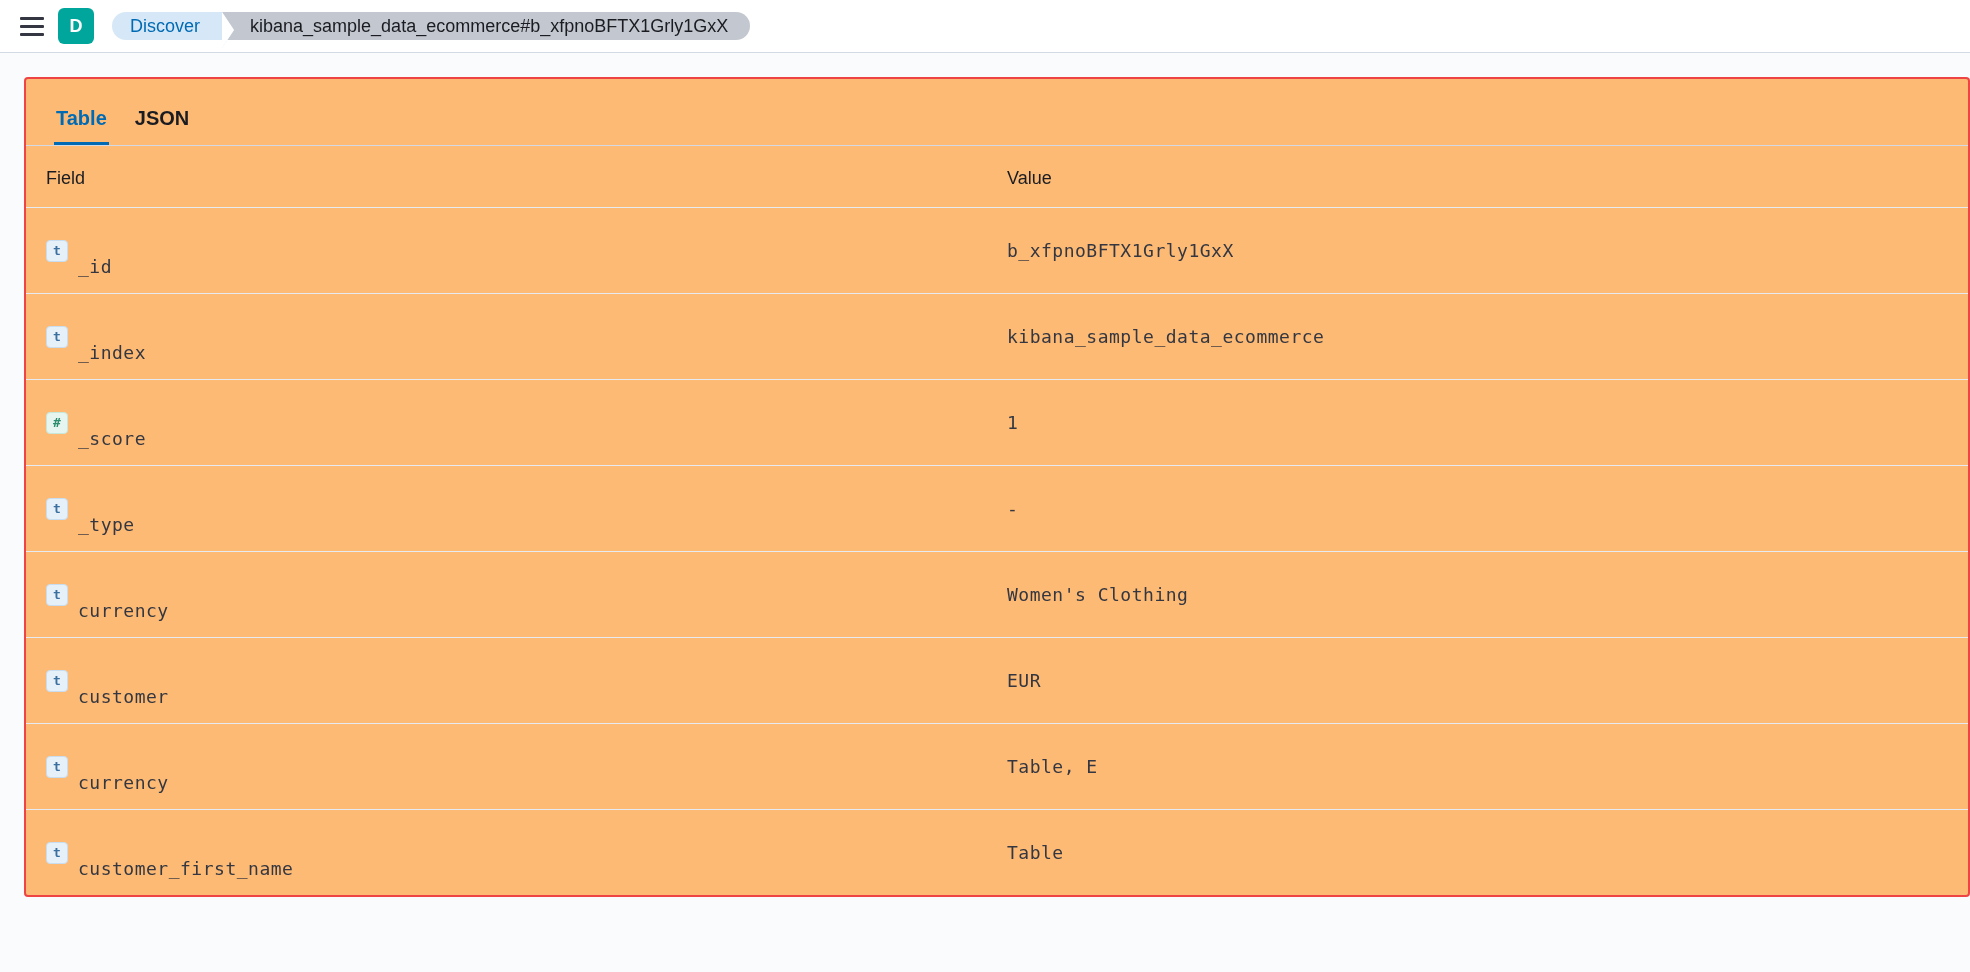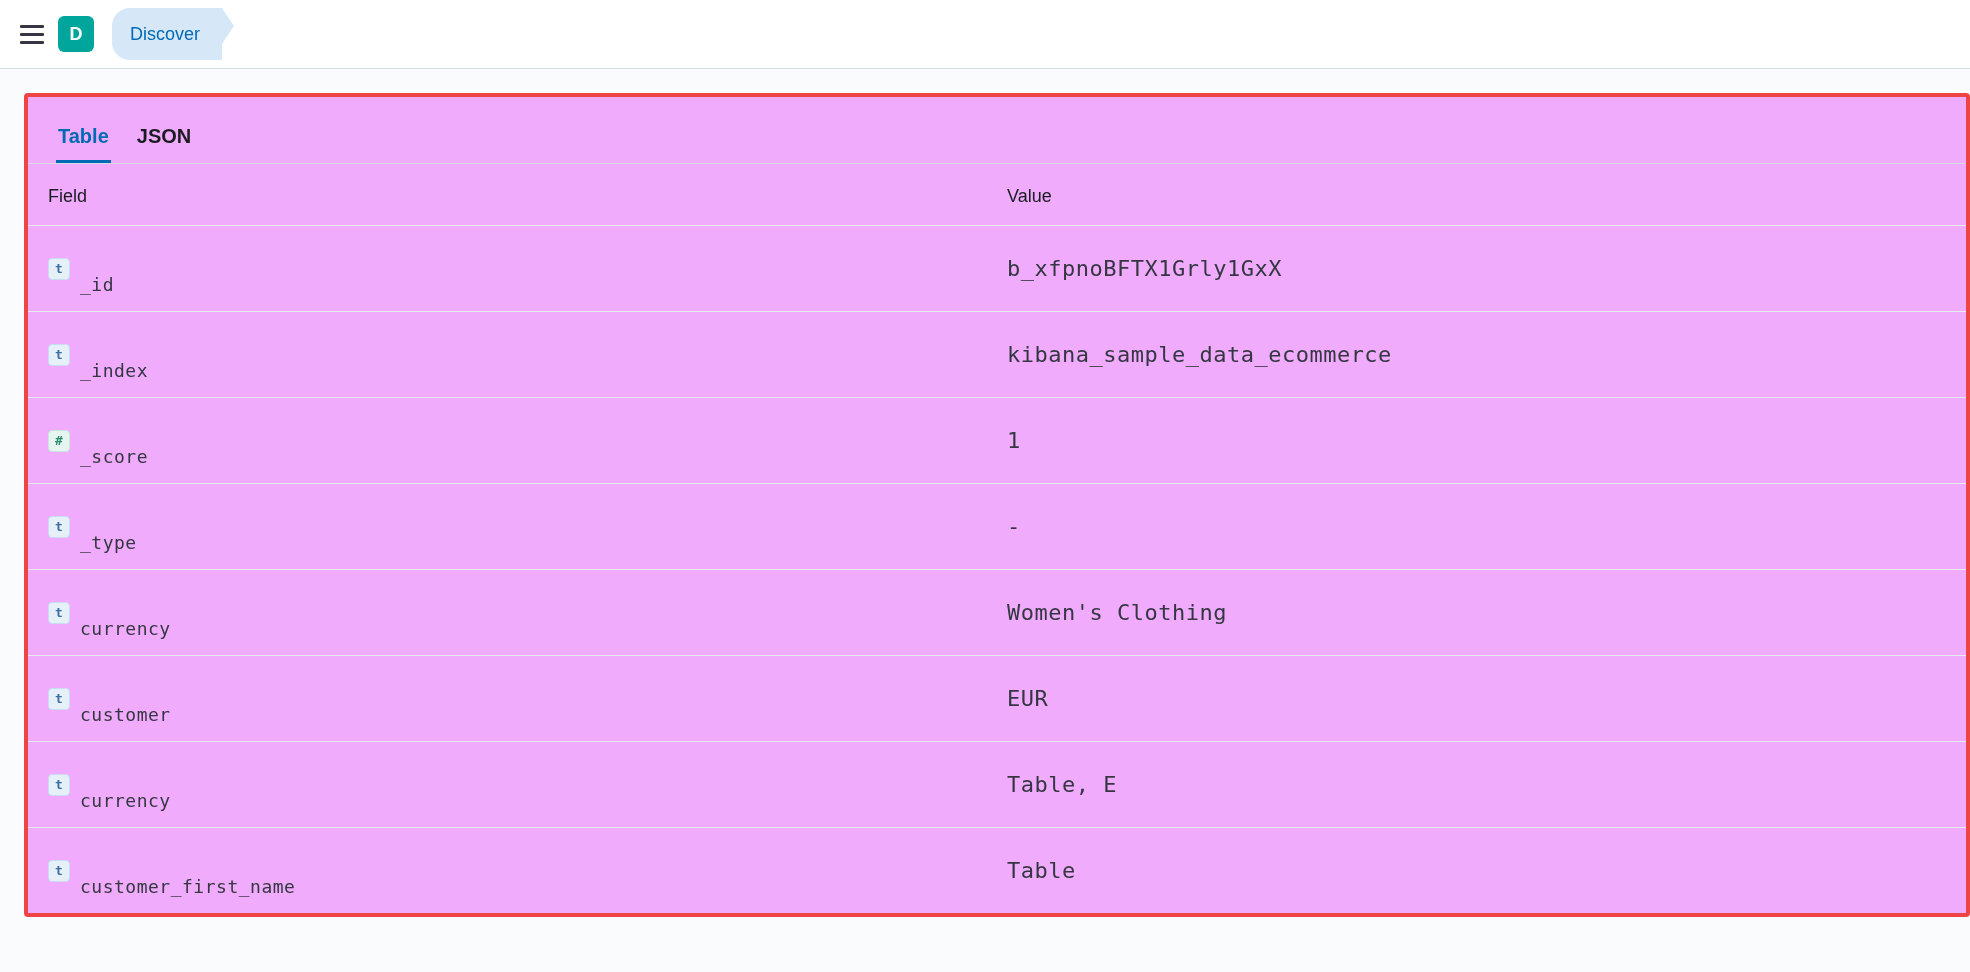--- a/index.html
+++ b/index.html
@@ -2,58 +2,61 @@
 <html><head>
 <meta charset="utf-8">
 <style>
   * { margin:0; padding:0; box-sizing:border-box; }
   body { font-family: -apple-system, BlinkMacSystemFont, "Segoe UI", Helvetica, Arial, sans-serif; background:#fafbfd; color:#343741; font-size:16px; }
   .topbar { display:flex; align-items:center; gap:10px; padding:8px 16px; background:#fff; border-bottom:1px solid #d3dae6; }
   .hamburger { display:flex; flex-direction:column; justify-content:center; gap:5px; width:32px; height:32px; cursor:pointer; padding:4px; }
   .hamburger span { display:block; height:3px; width:24px; background:#343741; border-radius:1px; }
   .app-badge { width:36px; height:36px; background:#00a69b; color:#fff; border-radius:6px; display:flex; align-items:center; justify-content:center; font-weight:700; font-size:18px; }
   .breadcrumbs { display:flex; align-items:center; margin-left:8px; }
-  .crumb { position:relative; display:flex; align-items:center; height:52px; padding:0 22px 0 18px; font-size:18px; }
+  .crumb { position:relative; display:flex; align-items:center; height:28px; padding:0 22px 0 18px; font-size:18px; }
   .crumb-discover { background:#d6e8f7; color:#006bb4; border-top-left-radius:18px; border-bottom-left-radius:18px; font-weight:500; }
   .crumb-discover::after { content:""; position:absolute; right:-12px; top:0; width:0; height:0; border-top:18px solid transparent; border-bottom:18px solid transparent; border-left:12px solid #d6e8f7; z-index:2; }
   .crumb-current-wrap { position:relative; display:flex; align-items:center; }
   .crumb-current-wrap::before { content:""; position:absolute; left:0; top:0; width:0; height:0; border-top:18px solid transparent; border-bottom:18px solid transparent; border-left:12px solid #fff; z-index:3; }
   .crumb-current { background:#c3c7cf; color:#1a1c21; border-top-right-radius:18px; border-bottom-right-radius:18px; padding-left:28px; font-weight:500; }
   .page { padding:24px 0 0 24px; }
-  .panel { background:#f0abfc; border:4px solid #ef4444; border-radius:4px; padding:28px 0 0 0; box-shadow:0 1px 2px rgba(0,0,0,0.02); }
+  .panel { background:#fdba74; border:2px solid #ef4444; border-radius:4px; padding:28px 0 0 0; box-shadow:0 1px 2px rgba(0,0,0,0.02); }
   .tabs { display:flex; gap:24px; padding:0 28px; border-bottom:1px solid #d3dae6; margin-bottom:8px; }
   .tab { padding:0 2px 12px 2px; font-size:20px; font-weight:600; cursor:pointer; color:#1a1c21; }
   .tab.active { color:#006bb4; border-bottom:3px solid #006bb4; }
   .doc-table { width:100%; border-collapse:collapse; }
   .doc-table thead th { text-align:left; font-size:18px; font-weight:400; color:#1a1c21; padding:14px 10px 18px 10px; }
   .doc-table thead th:first-child { padding-left:20px; }
   .doc-table tbody tr { border-top:1px solid #e6ebf2; }
   .doc-table td { padding:16px 10px; vertical-align:middle; }
   .doc-table td:first-child { padding-left:20px; }
   .field-cell { display:flex; align-items:center; gap:10px; }
   .type-badge { display:inline-flex; align-items:center; justify-content:center; width:22px; height:22px; border-radius:4px; font-size:13px; font-weight:700; font-family:ui-monospace,Menlo,Consolas,monospace; }
   .type-t { background:#e6f0f8; color:#3b6fa0; border:1px solid #c8ddf0; }
   .type-hash { background:#e6f5f0; color:#2c8c6e; border:1px solid #c6e8db; }
   .field-name { font-family:ui-monospace,Menlo,Consolas,monospace; font-size:18px; color:#343741; letter-spacing:0.5px;margin-top:32px; }
-  .value-cell { font-family:ui-monospace,Menlo,Consolas,monospace; font-size:22px; color:#343741; letter-spacing:0.5px; }
+  .value-cell { font-family:ui-monospace,Menlo,Consolas,monospace; font-size:18px; color:#343741; letter-spacing:0.5px; }
   col.col-field { width:50%; }
   col.col-value { width:50%; }
 </style>
 </head>
 <body>
 
 <div class="topbar">
   <div class="hamburger">
     <span></span>
       <span></span>
       <span></span>
   </div>
   <div class="app-badge">D</div>
   <div class="breadcrumbs">
     <div class="crumb crumb-discover">Discover</div>
+    <div class="crumb-current-wrap">
+      <div class="crumb crumb-current">kibana_sample_data_ecommerce#b_xfpnoBFTX1Grly1GxX</div>
+    </div>
   </div>
 </div>
 
 <div class="page">
   <div class="panel">
 
     <div class="tabs">
       <div class="tab active">Table</div>
       <div class="tab">JSON</div>
     </div>

